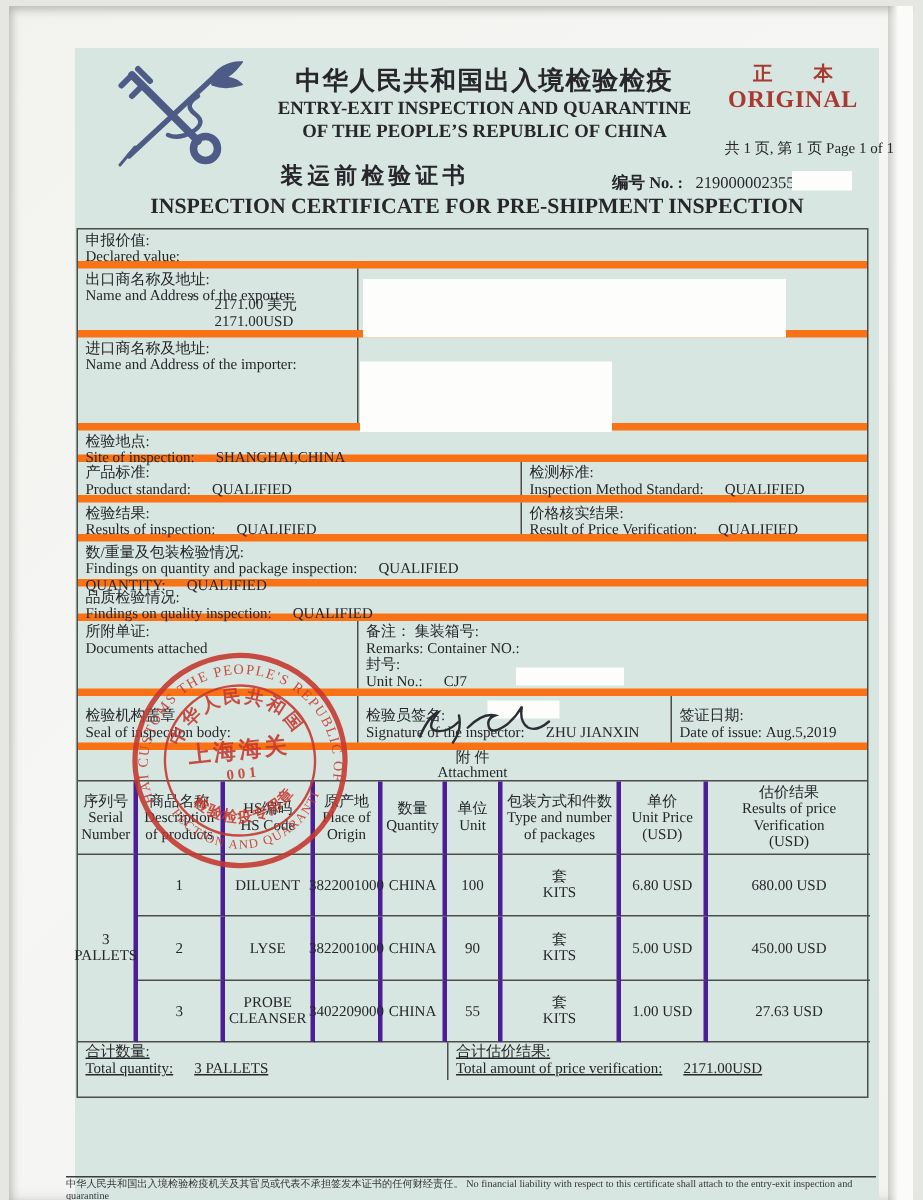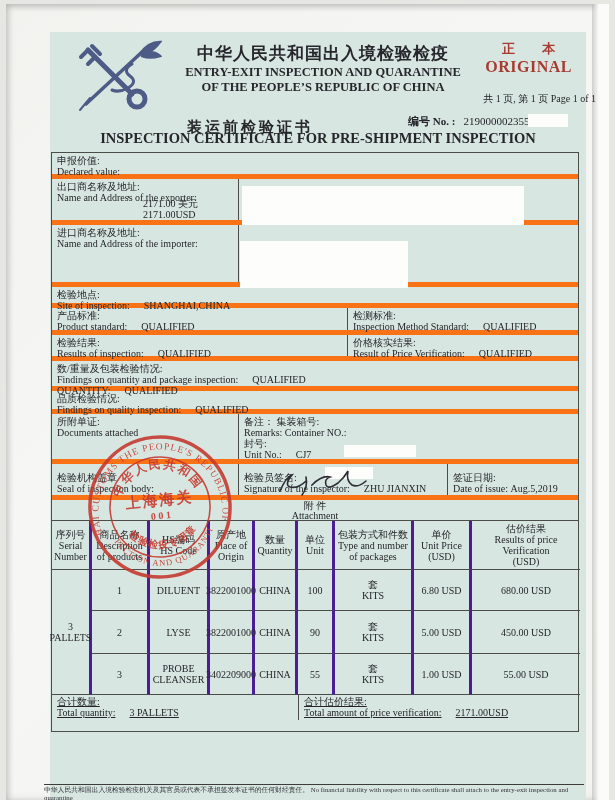--- a/index.html
+++ b/index.html
@@ -16,21 +16,21 @@
   
   .hdr { position:relative; height:120px; }
   .logo { position:absolute; left:16px; top:6px; }
   .dept { position:absolute; left:108px; top:10px; width:330px; text-align:center; }
   .dept-cn { font-size:17px; font-weight:bold; letter-spacing:1px; }
   .dept-en { font-size:12.5px; font-weight:bold; line-height:15px; }
   .orig { position:absolute; right:14px; top:8px; text-align:center; color:#a93a32; }
   .orig-cn { font-size:13px; font-weight:bold; letter-spacing:12px; padding-left:12px; }
   .orig-en { font-size:16px; font-weight:bold; letter-spacing:.5px; }
   .pageinfo { position:absolute; right:-10px; top:60px; font-size:10px; }
-  .certcn { position:absolute; left:0; top:86px; width:400px; text-align:center;
+  .certcn { position:absolute; left:0; top:76px; width:400px; text-align:center;
             font-size:15px; font-weight:bold; letter-spacing:3px; }
   .no-line { position:absolute; left:358px; top:82px; font-size:11px; white-space:nowrap; }
   .no-line b { font-weight:bold; }
   .no-redact { position:absolute; left:478px; top:82px; width:40px; height:13px; background:#fdfdfb; }
   .certen { position:absolute; left:0; top:98px; width:536px; text-align:center;
             font-size:14.5px; font-weight:bold; }
 
   
   .doc { position:absolute; left:1px; top:120px; width:528px; height:580px;
          border:1px solid #4c4c49; font-size:10px; line-height:11px; }
@@ -268,21 +268,21 @@
 
         <div class="g">3</div>
         <div class="g">PROBE
 CLEANSER</div>
         <div class="g">3402209000</div>
         <div class="g">CHINA</div>
         <div class="g">55</div>
         <div class="g">套
 KITS</div>
         <div class="g">1.00 USD</div>
-        <div class="g lastcol">55.00 USD</div>
+        <div class="g lastcol">27.63 USD</div>
       </div>
 
       <div class="totals">
         <div class="cell w246">
           <div class="tot-line">合计数量:</div>
           <div class="tot-line"><span>Total quantity:</span><span class="inlineval">3 PALLETS</span></div>
         </div>
         <div class="cell vline flex1">
           <div class="tot-line">合计估价结果:</div>
           <div class="tot-line"><span>Total amount of price verification:</span><span class="inlineval">2171.00USD</span></div>

